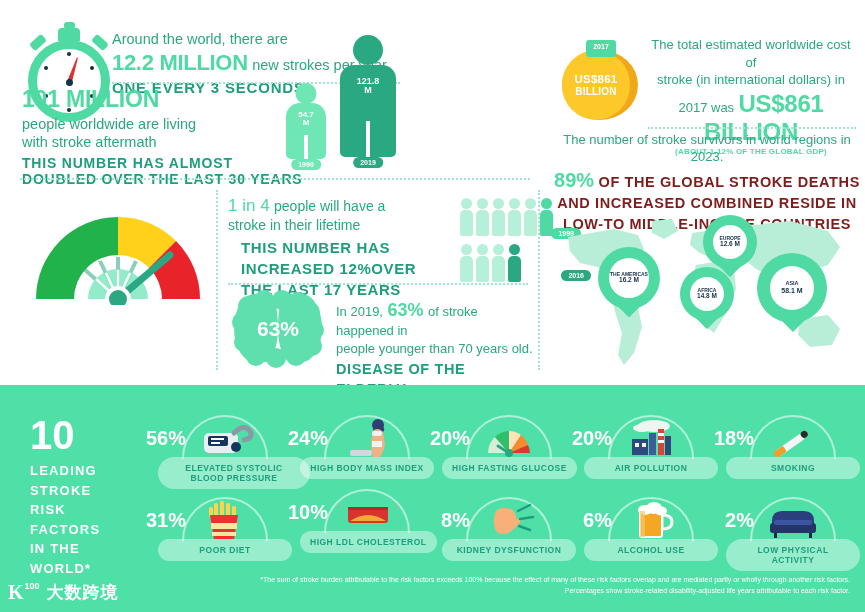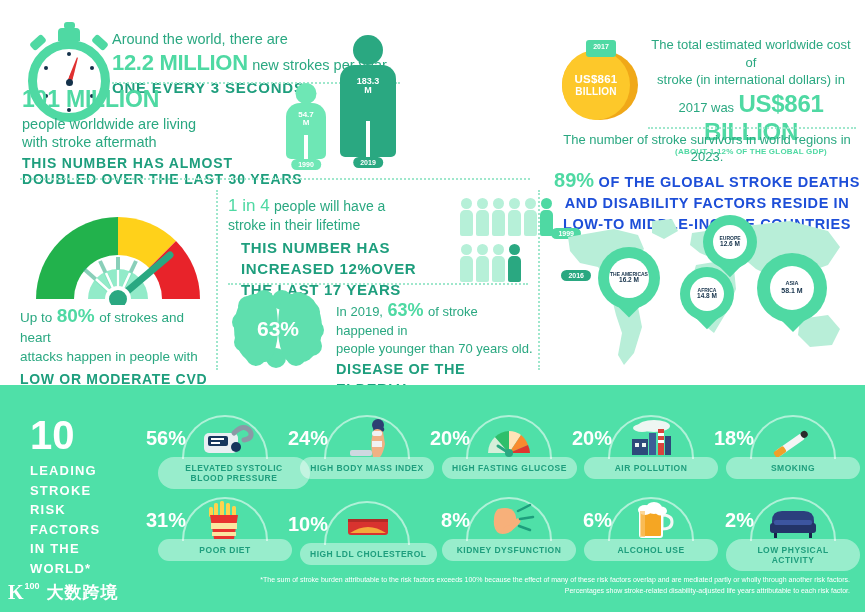--- a/index.html
+++ b/index.html
@@ -55,21 +55,21 @@
   .coin-txt { color:#fff; font-weight:700; font-size:11.5px; text-align:center; line-height:1.05; letter-spacing:0.2px; }
   .coin-tab { position:absolute; left:24px; top:0px; width:30px; height:17px; background:#4fd9a3; border-radius:3px; color:#fff; font-size:7px; font-weight:700; text-align:center; line-height:13px; }
 
   #costtext { position:absolute; left:645px; top:36px; width:212px; text-align:center; }
   .cost-reg { font-size:13px; color:#2aa881; line-height:1.35; }
   .cost-big { font-size:24px; font-weight:700; color:#4fd9a3; letter-spacing:-0.3px; }
   .cost-small { font-size:8px; font-weight:700; color:#4fd9a3; letter-spacing:0.2px; }
 
   #surv { position:absolute; left:552px; top:132px; width:310px; text-align:center; }
   .surv-reg { font-size:13px; color:#2aa881; line-height:1.3; }
-  .surv-caps { font-size:14.5px; font-weight:700; color:#1d4ed8; letter-spacing:0.6px; line-height:1.45; }
+  .surv-caps { font-size:14.5px; font-weight:700; color:#7f1d1d; letter-spacing:0.6px; line-height:1.45; }
   .surv-pct { font-size:20px; font-weight:700; color:#4fd9a3; }
 
   
   #gauge { position:absolute; left:18px; top:205px; width:200px; height:100px; }
 
   #gaugetext { position:absolute; left:20px; top:305px; width:190px; }
   .g-reg { font-size:13.5px; color:#2aa881; line-height:1.4; }
   .g-pct { font-size:19px; font-weight:700; color:#4fd9a3; }
   .g-caps { font-size:14px; font-weight:700; color:#1e9e7d; letter-spacing:0.7px; line-height:1.35; }
 
@@ -178,21 +178,21 @@
         <span>M</span>
       </div>
       <div class="yearpill" style="top:76px; background:#6ee7b5;">1990</div>
     </div>
 
     <div class="fig" style="left:62px; top:0px; width:62px; height:130px;">
       <div class="head" style="width:30px; height:30px; background:#2aa881;"></div>
       <div class="body" style="top:30px; width:56px; height:92px; background:#2aa881;"></div>
       <div class="legsplit" style="top:86px; height:36px;"></div>
       <div class="val" style="top:42px; font-size:9px;">
-        <span>183.3</span><br>
+        <span>121.8</span><br>
         <span>M</span>
       </div>
       <div class="yearpill" style="top:122px; background:#2aa881;">2019</div>
     </div>
   </div>
 
   <div id="coin">
     <div class="coin-outer"></div>
     <div class="coin-inner">
       <div class="coin-txt">
@@ -214,21 +214,21 @@
   </div>
 
   <div class="dotline" style="left:648px; top:127px; width:208px;"></div>
 
   <div id="surv">
     <div class="surv-reg">The number of stroke survivors in world regions in 2023.</div>
     <div style="margin-top:3px;">
       <span class="surv-pct">89%</span>
       <span class="surv-caps">OF THE GLOBAL STROKE DEATHS</span>
     </div>
-    <div class="surv-caps">AND DISABILITY FACTORS RESIDE IN</div>
+    <div class="surv-caps">AND INCREASED COMBINED RESIDE IN</div>
     <div class="surv-caps">LOW-TO MIDDLE-INCOME COUNTRIES</div>
   </div>
 
   <div class="dotline" style="left:20px; top:178px; width:510px;"></div>
   <div class="dotlinev" style="left:216px; top:190px; height:180px;"></div>
   <div class="dotline" style="left:228px; top:283px; width:300px;"></div>
   <div class="dotlinev" style="left:538px; top:190px; height:180px;"></div>
 
   <div id="gauge">
     <svg width="200" height="100" viewBox="0 0 200 100">
@@ -248,30 +248,20 @@
         <line x1="100" y1="94" x2="88" y2="68"></line>
         <line x1="100" y1="94" x2="100" y2="65"></line>
         <line x1="100" y1="94" x2="112" y2="68"></line>
         <line x1="100" y1="94" x2="122" y2="74"></line>
       </g>
       <line x1="100" y1="94" x2="152" y2="50" stroke="#2aa881" stroke-width="7" stroke-linecap="round"></line>
       <circle cx="100" cy="94" r="11" fill="#2aa881" stroke="#ffffff" stroke-width="4"></circle>
     </svg>
   </div>
 
-  <div id="gaugetext">
-    <div>
-      <span class="g-reg">Up to</span>
-      <span class="g-pct">80%</span>
-      <span class="g-reg">of strokes and heart</span>
-    </div>
-    <div class="g-reg">attacks happen in people with</div>
-    <div class="g-caps" style="margin-top:3px;">LOW OR MODERATE CVD</div>
-    <div class="g-caps">ABSOLUTE RISK</div>
-  </div>
 
   <div id="oneinfour">
     <div>
       <span class="o-head">1 in 4</span>
       <span class="o-reg">people will have a</span>
     </div>
     <div class="o-reg">stroke in their lifetime</div>
     <div class="o-caps" style="margin-top:3px;">THIS NUMBER HAS</div>
     <div class="o-caps">INCREASED 12%OVER</div>
     <div class="o-caps">THE LAST 17 YEARS</div>
@@ -548,21 +538,21 @@
         <path d="M18,14 L46,14 L42,38 L22,38 Z" fill="#e8332f"></path>
         <rect x="19" y="22" width="26" height="6" fill="#fbe6a0"></rect>
         <rect x="20" y="31" width="24" height="4" fill="#fbe6a0"></rect>
       </svg>
     </div>
     <div class="rf-pill">
       <div class="rf-name">POOR DIET</div>
     </div>
   </div>
 
-  <div class="rf" style="left:282px; top:116px; width:170px;">
+  <div class="rf" style="left:282px; top:104px; width:170px;">
     <div class="rf-arc"></div>
     <div class="rf-pct">10%</div>
     <div class="rf-icon">
       <svg viewBox="0 0 66 38" width="66" height="38">
         <rect x="14" y="14" width="40" height="16" rx="3" fill="#d8332f"></rect>
         <path d="M16,28 q18,-12 36,0 z" fill="#f5a93a"></path>
         <rect x="14" y="14" width="40" height="3" fill="#b32a26"></rect>
       </svg>
     </div>
     <div class="rf-pill">

